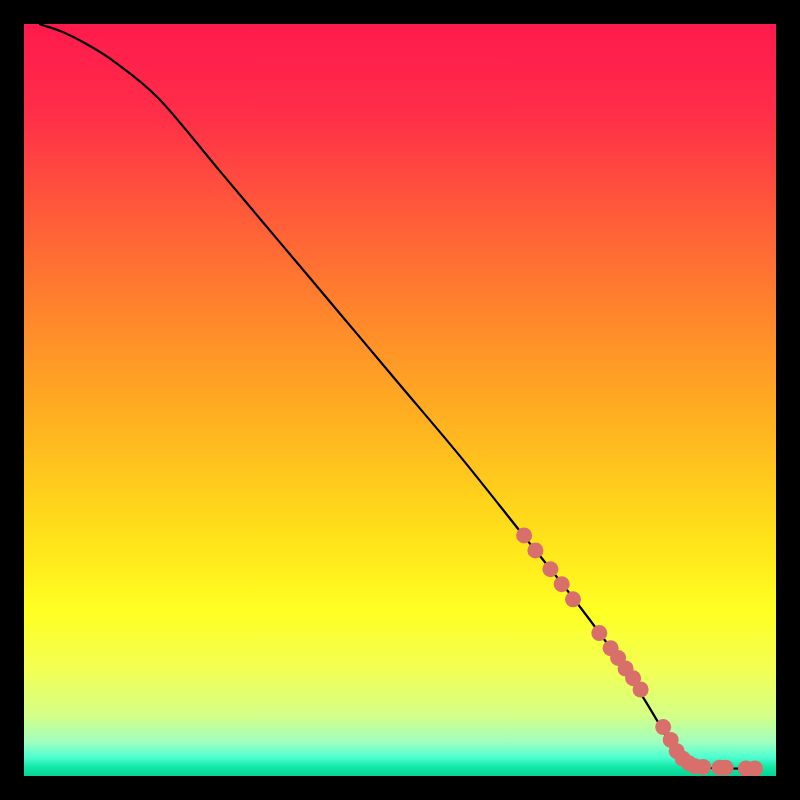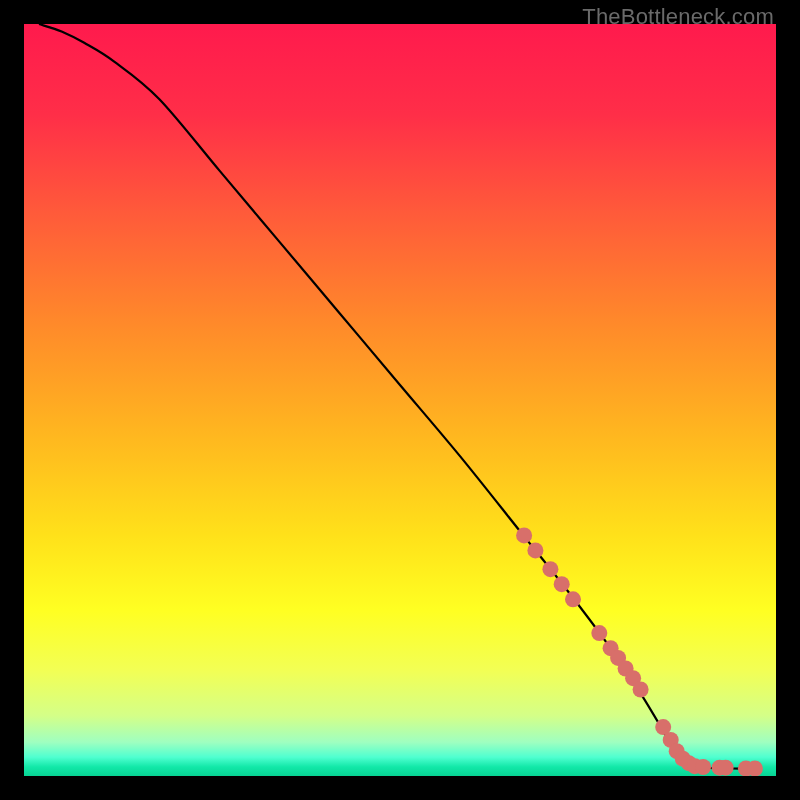--- a/index.html
+++ b/index.html
@@ -34,21 +34,20 @@
     letter-spacing: 0.2px;
     z-index: 20;
     user-select: none;
   }
   svg { display: block; }
 </style>
 </head>
 <body>
 
 <div class="frame">
-  <div class="watermark">TheBottleneck.com</div>
 
   <div class="plot-area">
     <svg id="chart-svg" width="752" height="752" viewBox="0 0 752 752">
       <defs>
         <linearGradient id="bg-grad" x1="0" y1="0" x2="0" y2="1">
             <stop offset="0.00%" stop-color="#ff1a4d"></stop>
             <stop offset="12.00%" stop-color="#ff2e48"></stop>
             <stop offset="25.00%" stop-color="#ff5a3a"></stop>
             <stop offset="40.00%" stop-color="#ff8a2a"></stop>
             <stop offset="55.00%" stop-color="#ffb81f"></stop>

